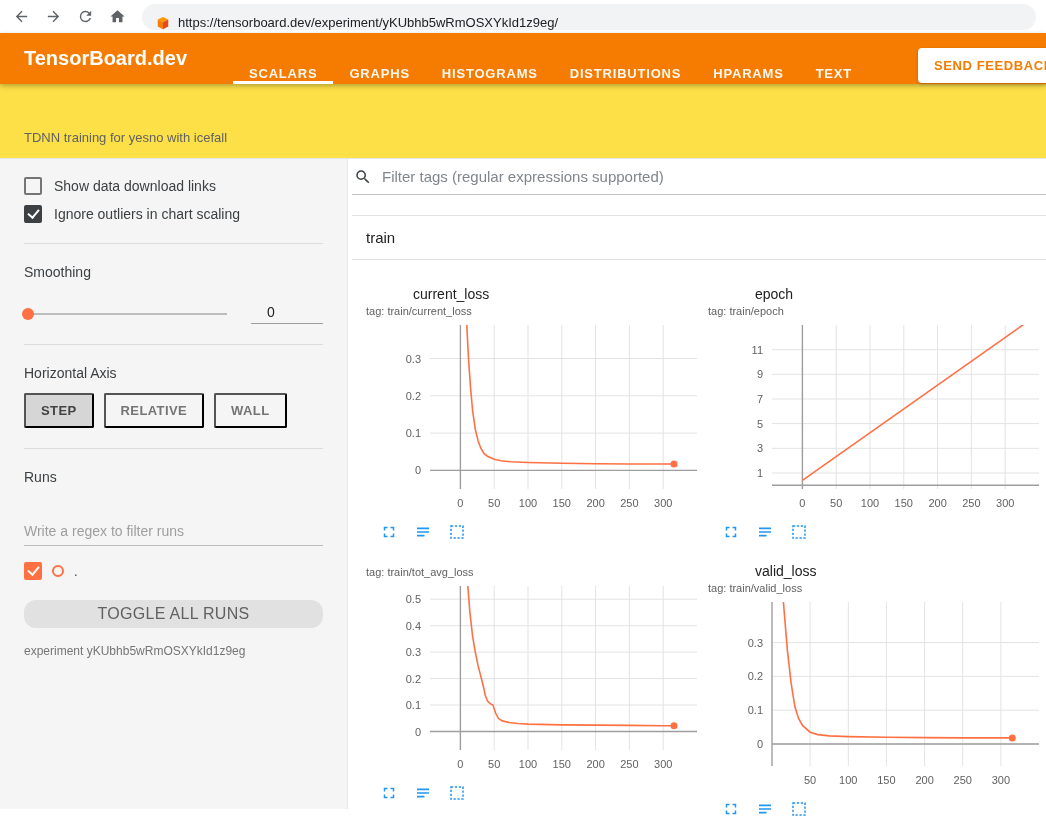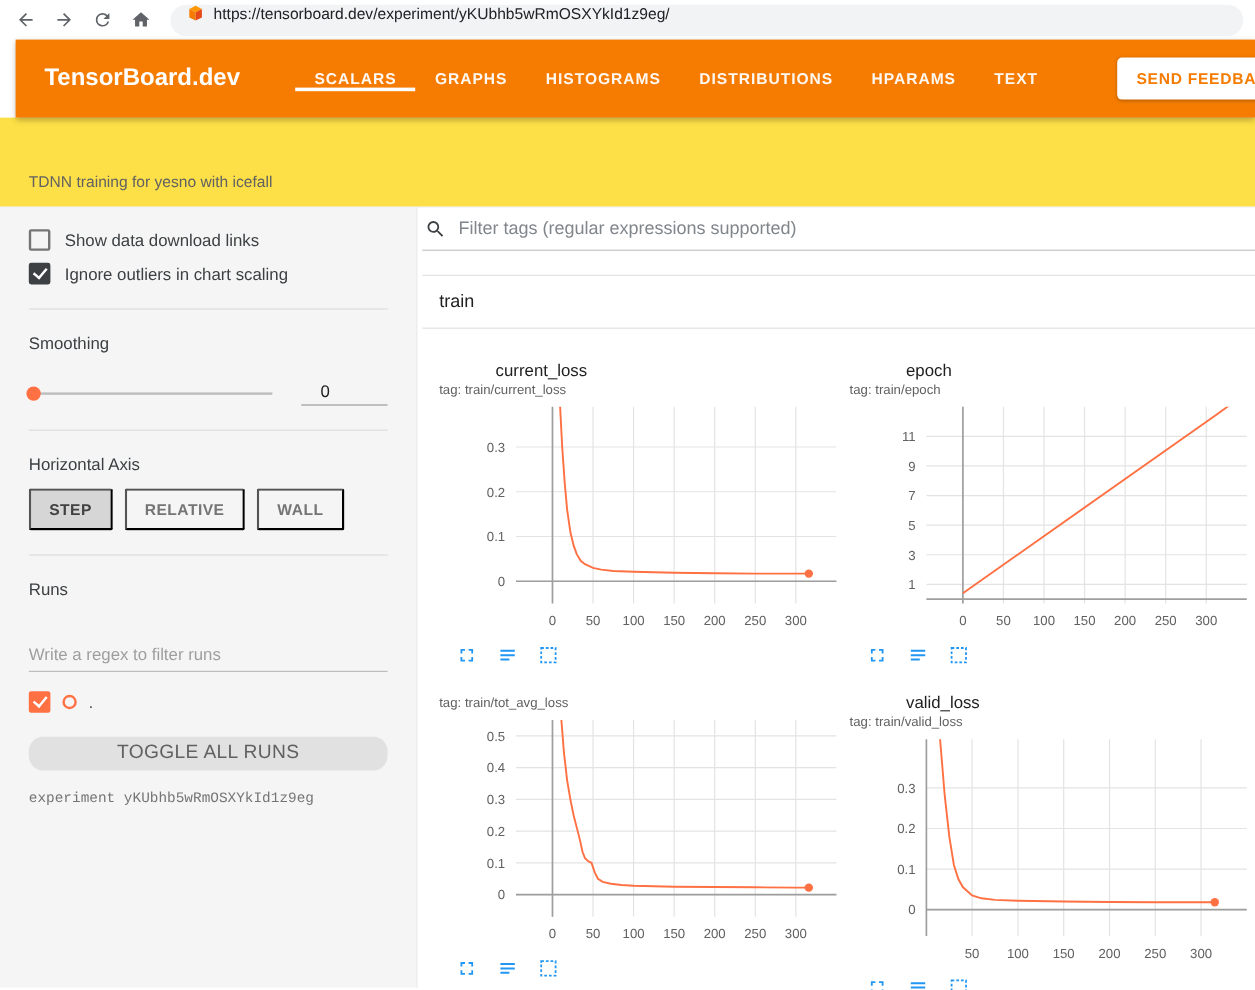--- a/index.html
+++ b/index.html
@@ -4,25 +4,25 @@
 <style>
   :root{ --accent:#f57c00; --blue:#2196f3; }
   *{ margin:0; padding:0; box-sizing:border-box; }
   html,body{ width:1046px; height:825px; overflow:hidden; }
   body{ font-family:"Liberation Sans", sans-serif; background:#fff; position:relative; }
 
   
   .browser-bar{ height:33px; display:flex; align-items:center; padding:0 10px 0 6px; gap:2px; background:#fff; }
   .nav-btn{ width:30px; height:28px; display:flex; align-items:center; justify-content:center; border-radius:50%; cursor:pointer; color:#5f6368; }
   .nav-btn svg{ width:17px; height:17px; fill:currentColor; }
-  .address-bar{ flex:1; height:26px; margin-left:8px; background:#f1f3f4; border-radius:13px; display:flex; align-items:flex-start; padding:0 14px; gap:8px; }
+  .address-bar{ flex:1; height:26px; margin-left:8px; background:#f1f3f4; border-radius:13px; display:flex; align-items:flex-end; padding:0 14px; gap:8px; }
   .address-bar .url{ font-size:13px; color:#202124; white-space:nowrap; overflow:hidden; }
 
   
-  .tb-header{ height:65px; background:var(--accent); display:flex; align-items:center; position:relative; box-shadow:0 2px 5px rgba(0,0,0,.28); z-index:5;margin-left:13px; }
+  .tb-header{ height:51px; background:var(--accent); display:flex; align-items:flex-end; position:relative; box-shadow:0 2px 5px rgba(0,0,0,.28); z-index:5; }
   .logo{ font-size:20px; font-weight:700; color:#fff; margin-left:24px; align-self:center; white-space:nowrap; cursor:pointer; }
   .tabs{ display:flex; margin-left:46px; }
   .tab{ display:flex; align-items:center; padding:3px 16px 0; font-size:13px; font-weight:700; letter-spacing:.8px; color:rgba(255,255,255,.95); border-bottom:3px solid transparent; cursor:pointer; white-space:nowrap; }
   .tab.active{ border-bottom-color:#fff; }
   .feedback-btn{ position:absolute; left:918px; top:15px; background:#fff; color:var(--accent); font-size:13px; font-weight:700; letter-spacing:.6px; padding:10px 16px; border-radius:4px; white-space:nowrap; cursor:pointer; box-shadow:0 1px 3px rgba(0,0,0,.25); }
 
   
   .subheader{ height:74px; background:#fde047; display:flex; align-items:flex-end; padding:0 0 13px 24px; position:relative; z-index:1; }
   .exp-title{ font-size:13px; color:#616161; }
 
@@ -46,21 +46,21 @@
   .slider-value{ width:72px; border-bottom:1px solid #9e9e9e; padding:0 0 3px 16px; font-size:14px; color:#212121; }
   .axis-btns{ display:flex; gap:10px; margin-top:12px; }
   .axis-btn{ padding:8px 15px; border-radius:2px; font-size:13px; font-weight:700; letter-spacing:.4px; color:#757575; cursor:pointer; background:transparent; }
   .axis-btn.active{ background:#d6d6d6; color:#424242; }
   .runs-input{ width:100%; margin-top:32px; border:none; border-bottom:1px solid #bdbdbd; background:transparent; outline:none; font-size:14px; padding:6px 0; color:#212121; font-family:inherit; }
   .runs-input::placeholder{ color:#9e9e9e; }
   .run-row{ display:flex; align-items:center; gap:10px; margin-top:16px; }
   .run-swatch{ width:12px; height:12px; border:2px solid #ff7043; border-radius:50%; flex:none; }
   .run-name{ font-size:13px; color:#424242; }
   .toggle-all{ margin-top:20px; width:100%; height:28px; background:#e1e1e1; border:none; border-radius:12px; font-size:16px; letter-spacing:.3px; color:#616161; cursor:pointer; font-family:inherit; }
-  .exp-id{ margin-top:16px; font-size:12px; color:#757575;font-family:Liberation Mono, monospace; }
+  .exp-id{ margin-top:16px; font-size:12px; color:#757575; }
 
   
   .main{ flex:1; min-width:0; padding-left:4px; background:#fff; }
   .filter-row{ display:flex; align-items:center; gap:10px; height:36px; border-bottom:1px solid #c2c2c2; padding-left:2px; }
   .filter-row svg{ width:18px; height:18px; fill:#3c4043; flex:none; }
   .filter-input{ flex:1; border:none; outline:none; background:transparent; font-size:15px; color:#202124; font-family:inherit; }
   .filter-input::placeholder{ color:#80868b; }
   .card{ margin-top:20px; border-top:1px solid #e2e2e2; }
   .card-header{ padding:13px 14px; font-size:15px; color:#212121; border-bottom:1px solid #e2e2e2; cursor:pointer; }
   .charts{ padding:26px 0 0 14px; display:grid; grid-template-columns:336px 336px; column-gap:6px; row-gap:22px; }

